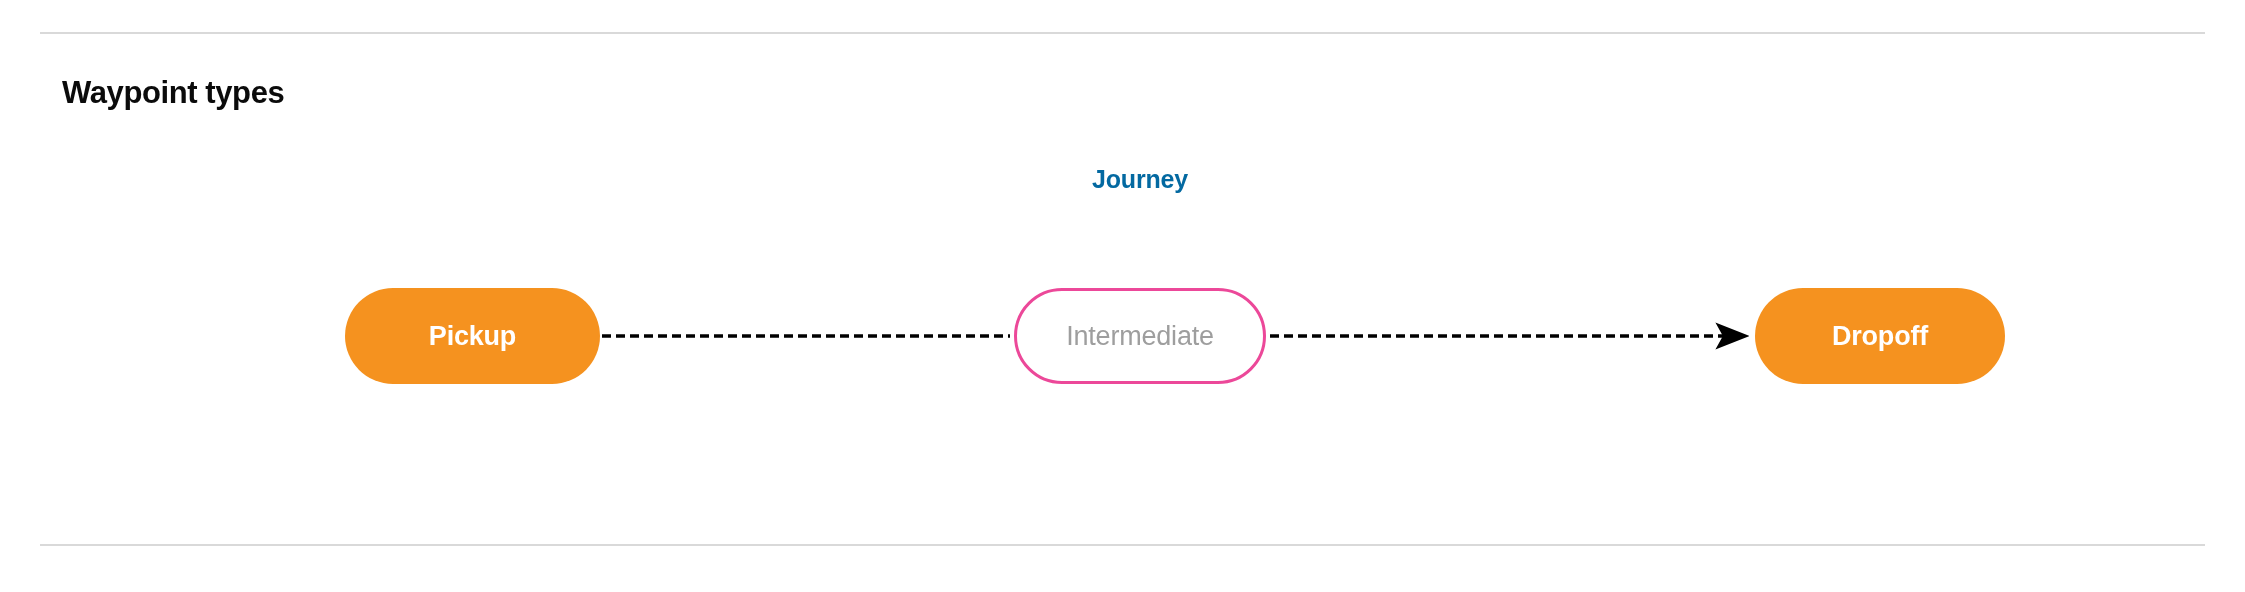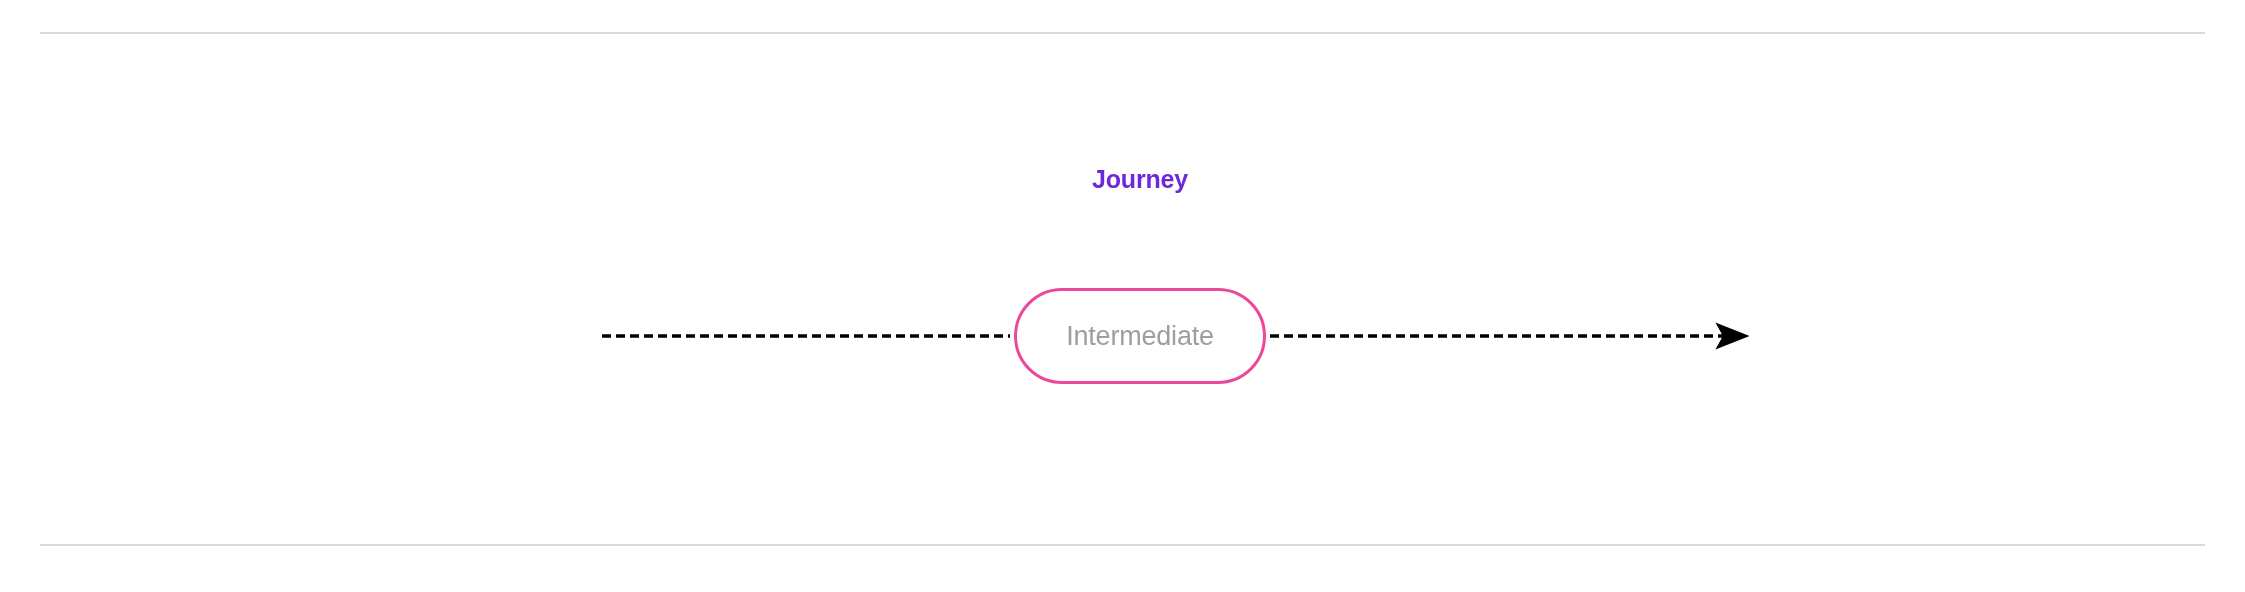--- a/index.html
+++ b/index.html
@@ -59,21 +59,21 @@
   .diagram-caption {
     position: absolute;
     left: 940px;
     top: 164px;
     width: 400px;
     text-align: center;
     font-family: "Liberation Sans", sans-serif;
     font-size: 25px;
     font-weight: bold;
     letter-spacing: -0.2px;
-    color: #6d28d9;
+    color: #0369a1;
     line-height: 30px;
     white-space: nowrap;
   }
 
   
   .node {
     position: absolute;
     top: 288px;
     height: 96px;
     border-radius: 48px;
@@ -123,40 +123,47 @@
     pointer-events: none;
   }
 </style>
 </head>
 <body>
 
 <div id="page">
 
   <div class="divider top"></div>
 
+  <div class="section-title">Waypoint types</div>
 
   <div class="diagram">
 
     <div class="diagram-caption">Journey</div>
 
     <svg class="connectors" viewBox="0 0 2245 592">
       <defs>
         <marker id="arrowhead" markerWidth="10" markerHeight="8" refX="9" refY="4" orient="auto" markerUnits="strokeWidth">
           <path d="M0,0 L10,4 L0,8 L2.2,4 Z" fill="#000000"></path>
         </marker>
       </defs>
 
       <line x1="602" y1="336" x2="1010" y2="336" stroke="#000000" stroke-width="3.4" stroke-dasharray="9 5"></line>
 
       <line x1="1270" y1="336" x2="1746" y2="336" stroke="#000000" stroke-width="3.4" stroke-dasharray="9 5" marker-end="url(#arrowhead)"></line>
     </svg>
 
+    <div class="node node-pickup">
+      <span>Pickup</span>
+    </div>
 
     <div class="node node-intermediate">
       <span>Intermediate</span>
     </div>
 
+    <div class="node node-dropoff">
+      <span>Dropoff</span>
+    </div>
 
   </div>
 
   <div class="divider bottom"></div>
 
 </div>
 
 </body></html>

